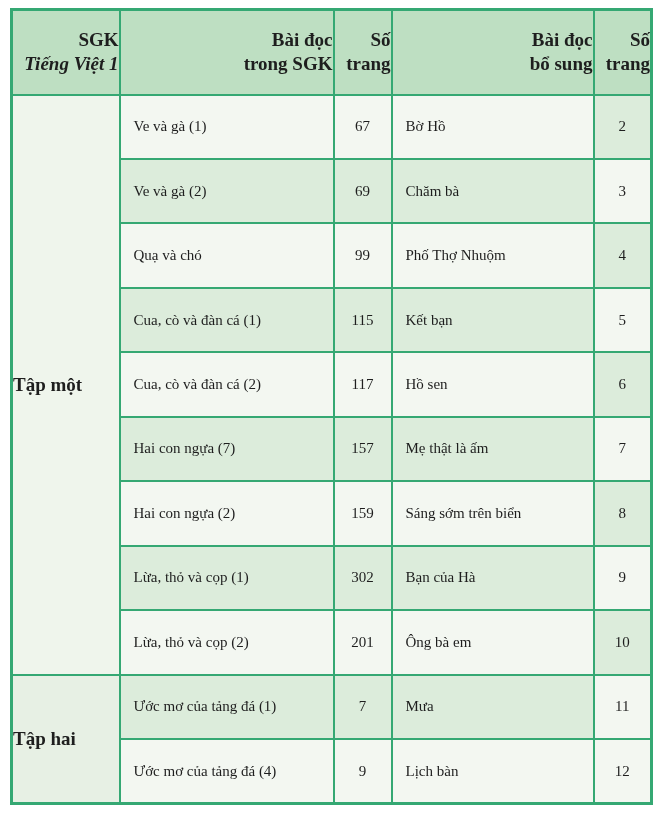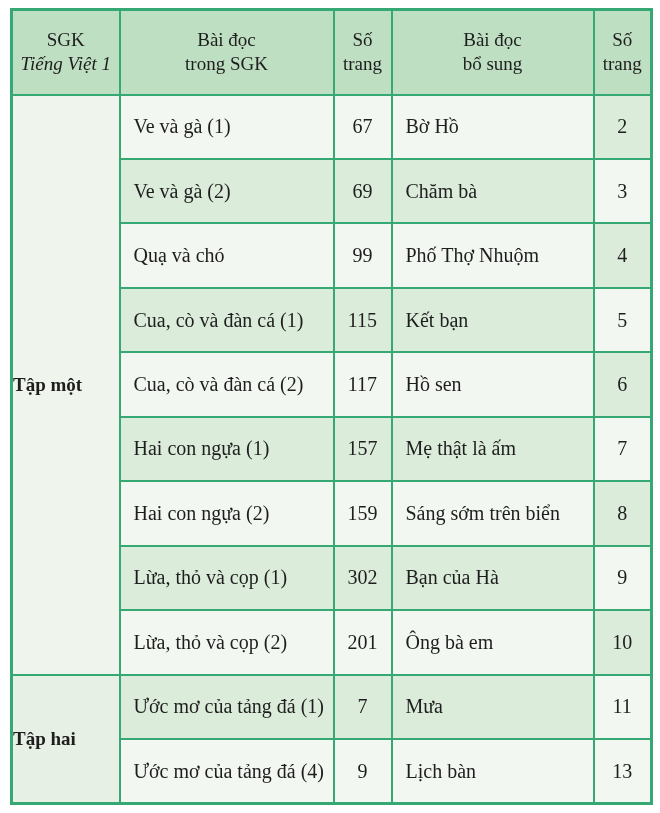--- a/index.html
+++ b/index.html
@@ -31,32 +31,32 @@
     border: 3px solid var(--border);
   }
   col.c-book { width: 108px; }
   col.c-lesson { width: 214px; }
   col.c-page { width: 58px; }
   col.c-extra { width: 202px; }
   col.c-xpage { width: 58px; }
   th, td {
     border: 2px solid var(--border);
     padding: 0;
-    font-size: 20px;
+    font-size: 15px;
     vertical-align: middle;
     overflow: hidden;
   }
   thead tr { height: 85px; }
   tbody tr { height: 64px; }
   thead th {
     background: var(--header-bg);
-    font-weight: normal;
+    font-weight: bold;
     font-size: 19px;
     line-height: 1.3;
-    text-align: center;
+    text-align: right;
   }
   .hline2-italic { font-style: italic; }
   td.l { text-align: left; padding-left: 13px; }
   td.c { text-align: center; margin-left: 42px; }
   .g { background: var(--green-cell); }
   .w { background: var(--light-cell); }
   td.part {
     font-weight: bold;
     font-size: 19px;
     padding-left: 0;
@@ -126,21 +126,21 @@
         <td class="l g">Kết bạn</td>
         <td class="c w">5</td>
       </tr>
       <tr>
         <td class="l w">Cua, cò và đàn cá (2)</td>
         <td class="c w">117</td>
         <td class="l w">Hồ sen</td>
         <td class="c g">6</td>
       </tr>
       <tr>
-        <td class="l g">Hai con ngựa (1)</td>
+        <td class="l g">Hai con ngựa (7)</td>
         <td class="c g">157</td>
         <td class="l g">Mẹ thật là ấm</td>
         <td class="c w">7</td>
       </tr>
       <tr>
         <td class="l w">Hai con ngựa (2)</td>
         <td class="c w">159</td>
         <td class="l w">Sáng sớm trên biển</td>
         <td class="c g">8</td>
       </tr>
@@ -160,17 +160,17 @@
         <td rowspan="2" class="part part2">Tập hai</td>
         <td class="l g">Ước mơ của tảng đá (1)</td>
         <td class="c g">7</td>
         <td class="l g">Mưa</td>
         <td class="c w">11</td>
       </tr>
       <tr>
         <td class="l w">Ước mơ của tảng đá (4)</td>
         <td class="c w">9</td>
         <td class="l w">Lịch bàn</td>
-        <td class="c w">13</td>
+        <td class="c w">12</td>
       </tr>
     </tbody>
   </table>
 </div>
 
 </body></html>

